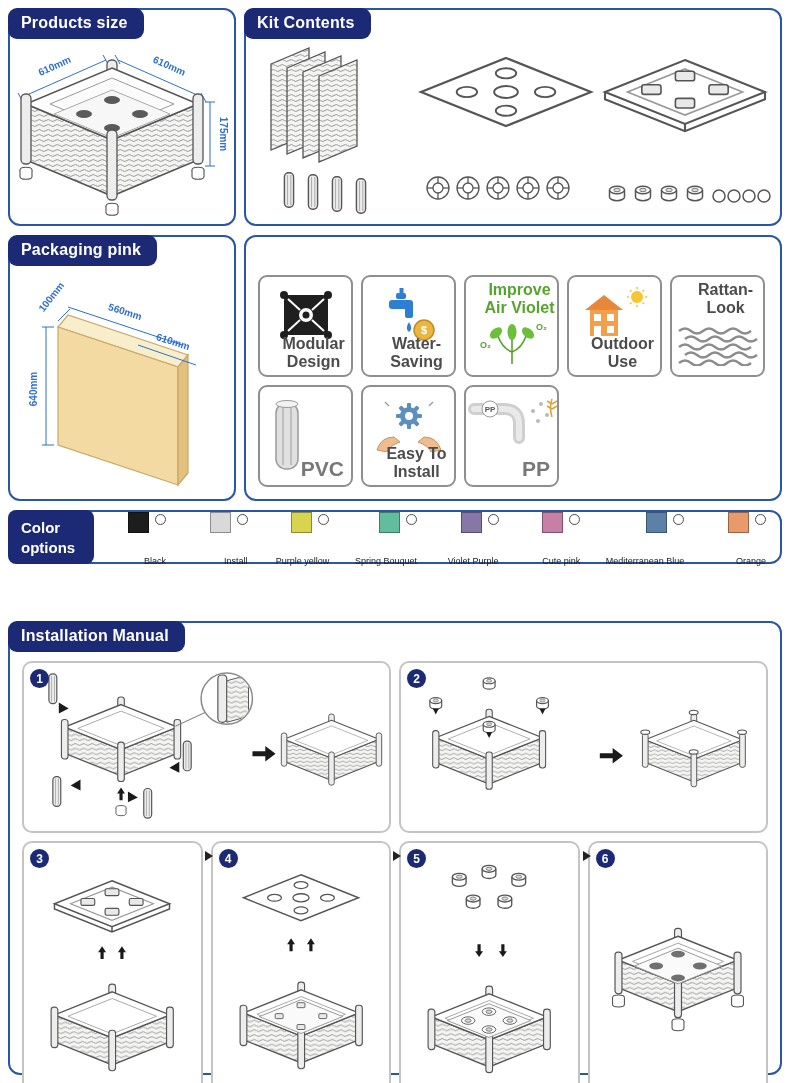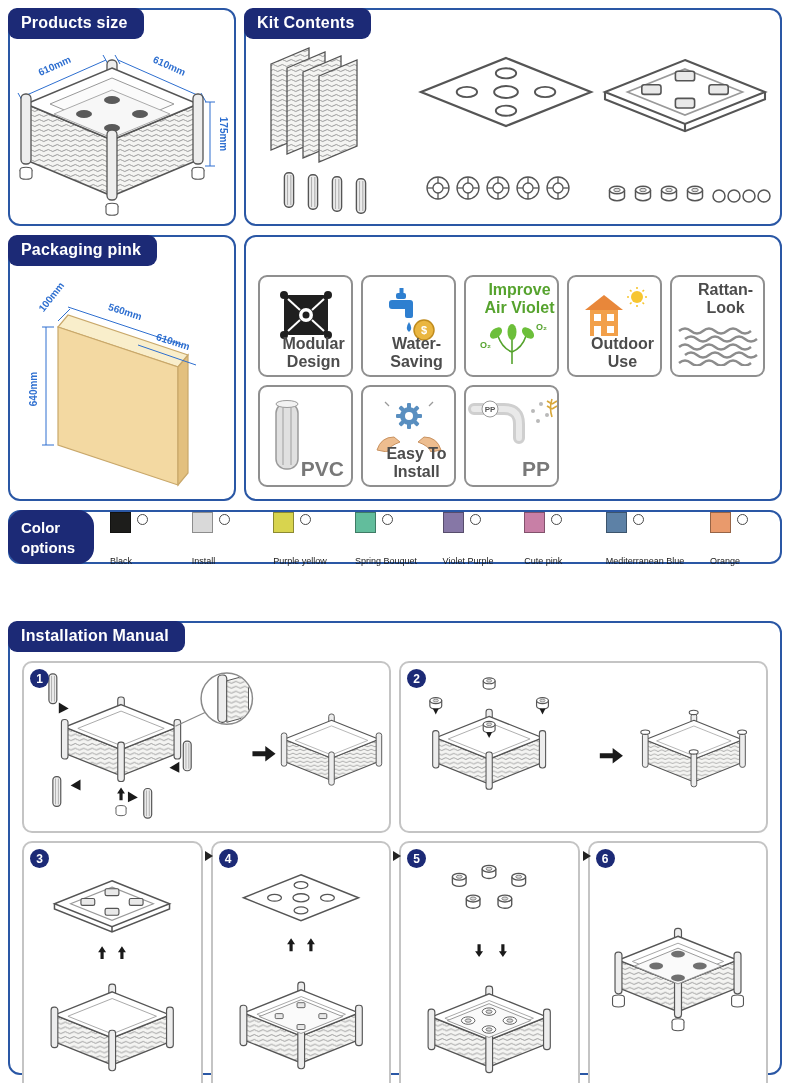--- a/index.html
+++ b/index.html
@@ -24,24 +24,24 @@
   .f-grid { position:absolute; left:12px; right:12px; top:38px; bottom:8px; display:flex; flex-wrap:wrap; gap:8px; align-content:flex-start; }
   .f-box { width:95px; height:102px; border:2px solid #8f8f8f; border-radius:9px; position:relative; overflow:hidden; background:#fff; }
   .f-label { position:absolute; bottom:4px; left:16px; right:0; text-align:center; font-size:16px; font-weight:bold; color:#4c4c4c; }
   .f-label.top { top:4px; bottom:auto; }
   .f-label.green { color:#56a32e; line-height:1.1; }
   .f-big { position:absolute; right:7px; bottom:4px; font-size:21px; font-weight:800; color:#787878; }
   .ic { position:absolute; left:50%; transform:translateX(-50%); }
   .ic-top { top:9px; }
   .ic-bot { bottom:9px; }
   
-  .colors-tab { position:absolute; left:-2px; top:-2px; bottom:-2px; width:86px; background:#1c2a76; border-radius:16px;
+  .colors-tab { position:absolute; left:-2px; top:-2px; bottom:-2px; width:86px; background:#1c2a76; border-radius:8px;
                 color:#fff; font-weight:bold; font-size:15px; line-height:1.3; padding:8px 4px 0 13px; z-index:2; }
   .swatches { flex:1; display:flex; justify-content:space-between; align-items:flex-start; }
-  .swatch { display:flex; flex-direction:column; align-items:flex-start; min-width:56px;gap:20px; }
+  .swatch { display:flex; flex-direction:column; align-items:flex-end; min-width:56px;gap:20px; }
   .swatch-row { display:flex; align-items:flex-start; gap:6px; }
   .chip { width:21px; height:21px; border:1px solid rgba(0,0,0,.35); }
   .bead { width:11px; height:11px; border-radius:50%; border:1.5px solid #4a4a4a; background:#fff; margin-top:2px; }
   .swatch-label { font-size:9px; color:#1a1a1a; margin-top:3px; white-space:nowrap; }
   
   .m-inner { position:absolute; left:12px; right:12px; top:38px; bottom:12px; display:flex; flex-direction:column; gap:8px; }
   .m-row { display:flex; gap:8px; position:relative; }
   .m-row1 { height:176px; }
   .m-row2 { flex:1; }
   .step-box { flex:1; border:2px solid #c4c4c4; border-radius:10px; position:relative; background:#fff; }

